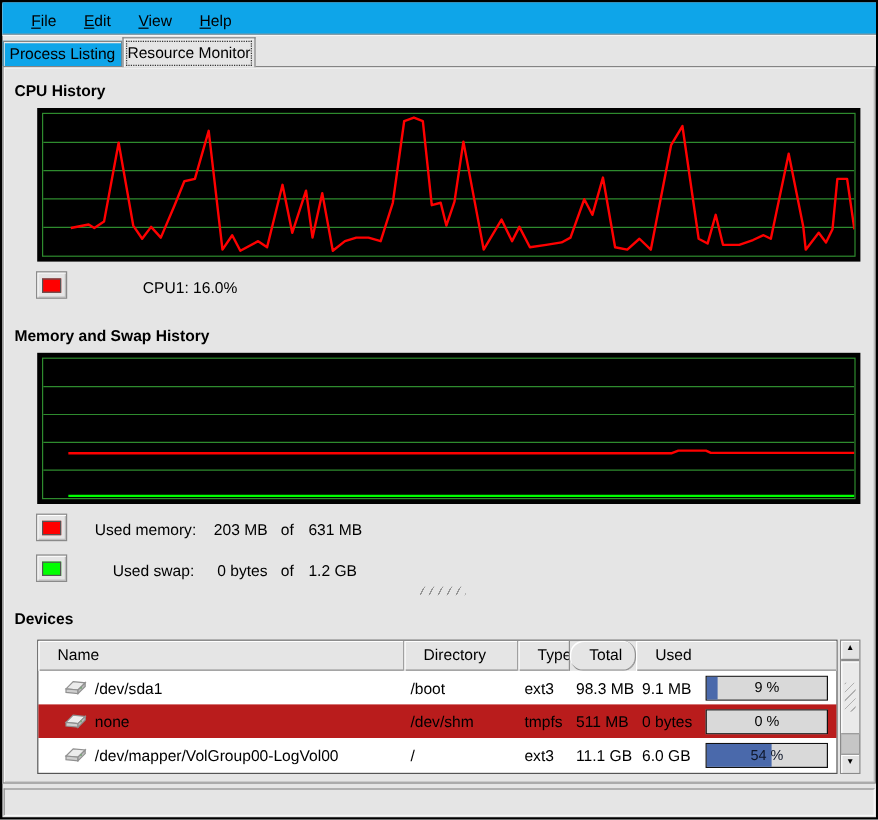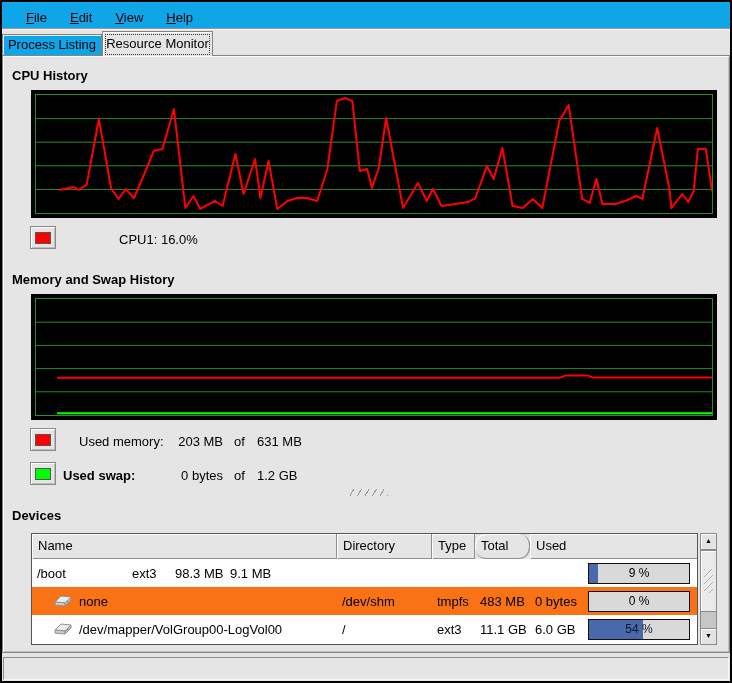--- a/index.html
+++ b/index.html
@@ -65,26 +65,26 @@
   }
   
   .dev-table{
     position:absolute;left:31px;top:533px;width:667px;height:112px;box-sizing:border-box;
     border:1px solid #555;background:#fff;z-index:2;
   }
   .thead{display:flex;height:25px;background:#e5e5e5;}
   .th{
     box-sizing:border-box;border-right:1px solid #8f8f8f;
     box-shadow:inset 1px 1px 0 #fff, inset 0 -1px 0 #8f8f8f;
-    line-height:24px;padding-left:6px;overflow:hidden;white-space:nowrap;cursor:default;
+    line-height:24px;padding-left:16px;overflow:hidden;white-space:nowrap;cursor:default;
   }
   .th:last-child{border-right:none;}
   .col-name{width:305px;}.col-dir{width:95px;}.col-type{width:43px;}.col-total{width:55px;border-radius:11px;}.col-used{width:169px;flex:1;}
   .tr{display:flex;height:28px;align-items:center;}
-  .tr.alt{background:#f97316;}
+  .tr.alt{background:#b91c1c;}
   .td{box-sizing:border-box;overflow:hidden;white-space:nowrap;padding-left:5px;}
   .td.name-cell{display:flex;align-items:center;padding-left:21px;gap:6px;}
   .td.used-cell{position:relative;display:flex;align-items:center;padding-right:7px;}
   .disk-icon{flex:0 0 auto;}
   
   .pbar{
     margin-left:auto;width:102px;height:21px;box-sizing:border-box;position:relative;
     border:1px solid #111;background:#d9d9d9;
   }
   .pfill{position:absolute;left:0;top:0;bottom:0;}
@@ -171,39 +171,48 @@
   <span class="swatch-color" style="background: rgb(255, 0, 0);"></span>
 </div>
 <div class="legend-text" style="left:79px;top:434px;">Used memory:</div>
 <div class="legend-text num-right" style="left:158px;top:434px;width:65px;">203 MB</div>
 <div class="legend-text" style="left:234px;top:434px;">of</div>
 <div class="legend-text" style="left:257px;top:434px;">631 MB</div>
 
 <div class="swatch-btn" style="left:30px;top:462px;">
   <span class="swatch-color" style="background: rgb(0, 255, 0);"></span>
 </div>
-<div class="legend-text" style="left:63px;top:468px;font-weight:bold;">Used swap:</div>
+<div class="legend-text" style="left:94px;top:468px;">Used swap:</div>
 <div class="legend-text num-right" style="left:158px;top:468px;width:65px;">0 bytes</div>
 <div class="legend-text" style="left:234px;top:468px;">of</div>
 <div class="legend-text" style="left:257px;top:468px;">1.2 GB</div>
 
 <div class="grip"></div>
 
 <div class="section-title" style="left:12px;top:508px;text-align:right;">Devices</div>
 
 <div class="dev-table">
   <div class="thead">
     <div class="th col-name">Name</div>
     <div class="th col-dir">Directory</div>
     <div class="th col-type">Type</div>
     <div class="th col-total">Total</div>
     <div class="th col-used">Used</div>
   </div>
 
   <div class="tr">
+    <div class="td name-cell col-name">
+      <svg class="disk-icon" width="20" height="14" viewBox="0 0 20 14">
+        <polygon points="2,8 8,2 18,3 12,9" fill="#ececec" stroke="#909090" stroke-width="1"></polygon>
+        <polygon points="2,8 12,9 12,12 2,11" fill="#cfcfcf" stroke="#909090" stroke-width="1"></polygon>
+        <polygon points="12,9 18,3 18,6 12,12" fill="#bdbdbd" stroke="#909090" stroke-width="1"></polygon>
+        <circle cx="14.5" cy="7.2" r="0.9" fill="#7aa37a"></circle>
+      </svg>
+      <span>/dev/sda1</span>
+    </div>
     <div class="td col-dir">/boot</div>
     <div class="td col-type">ext3</div>
     <div class="td col-total">98.3 MB</div>
     <div class="td used-cell col-used">
       <span>9.1 MB</span>
       <div class="pbar">
         <div class="pfill" style="background: rgb(74, 105, 171); width: 9%;"></div>
         <div class="plabel" style="color: rgb(0, 0, 0);">9 %</div>
       </div>
     </div>
@@ -214,21 +223,21 @@
       <svg class="disk-icon" width="20" height="14" viewBox="0 0 20 14">
         <polygon points="2,8 8,2 18,3 12,9" fill="#ececec" stroke="#909090" stroke-width="1"></polygon>
         <polygon points="2,8 12,9 12,12 2,11" fill="#cfcfcf" stroke="#909090" stroke-width="1"></polygon>
         <polygon points="12,9 18,3 18,6 12,12" fill="#bdbdbd" stroke="#909090" stroke-width="1"></polygon>
         <circle cx="14.5" cy="7.2" r="0.9" fill="#7aa37a"></circle>
       </svg>
       <span>none</span>
     </div>
     <div class="td col-dir">/dev/shm</div>
     <div class="td col-type">tmpfs</div>
-    <div class="td col-total">483 MB</div>
+    <div class="td col-total">511 MB</div>
     <div class="td used-cell col-used">
       <span>0 bytes</span>
       <div class="pbar">
         <div class="pfill" style="background: rgb(74, 105, 171); width: 0%;"></div>
         <div class="plabel" style="color: rgb(0, 0, 0);">0 %</div>
       </div>
     </div>
   </div>
 
   <div class="tr">

